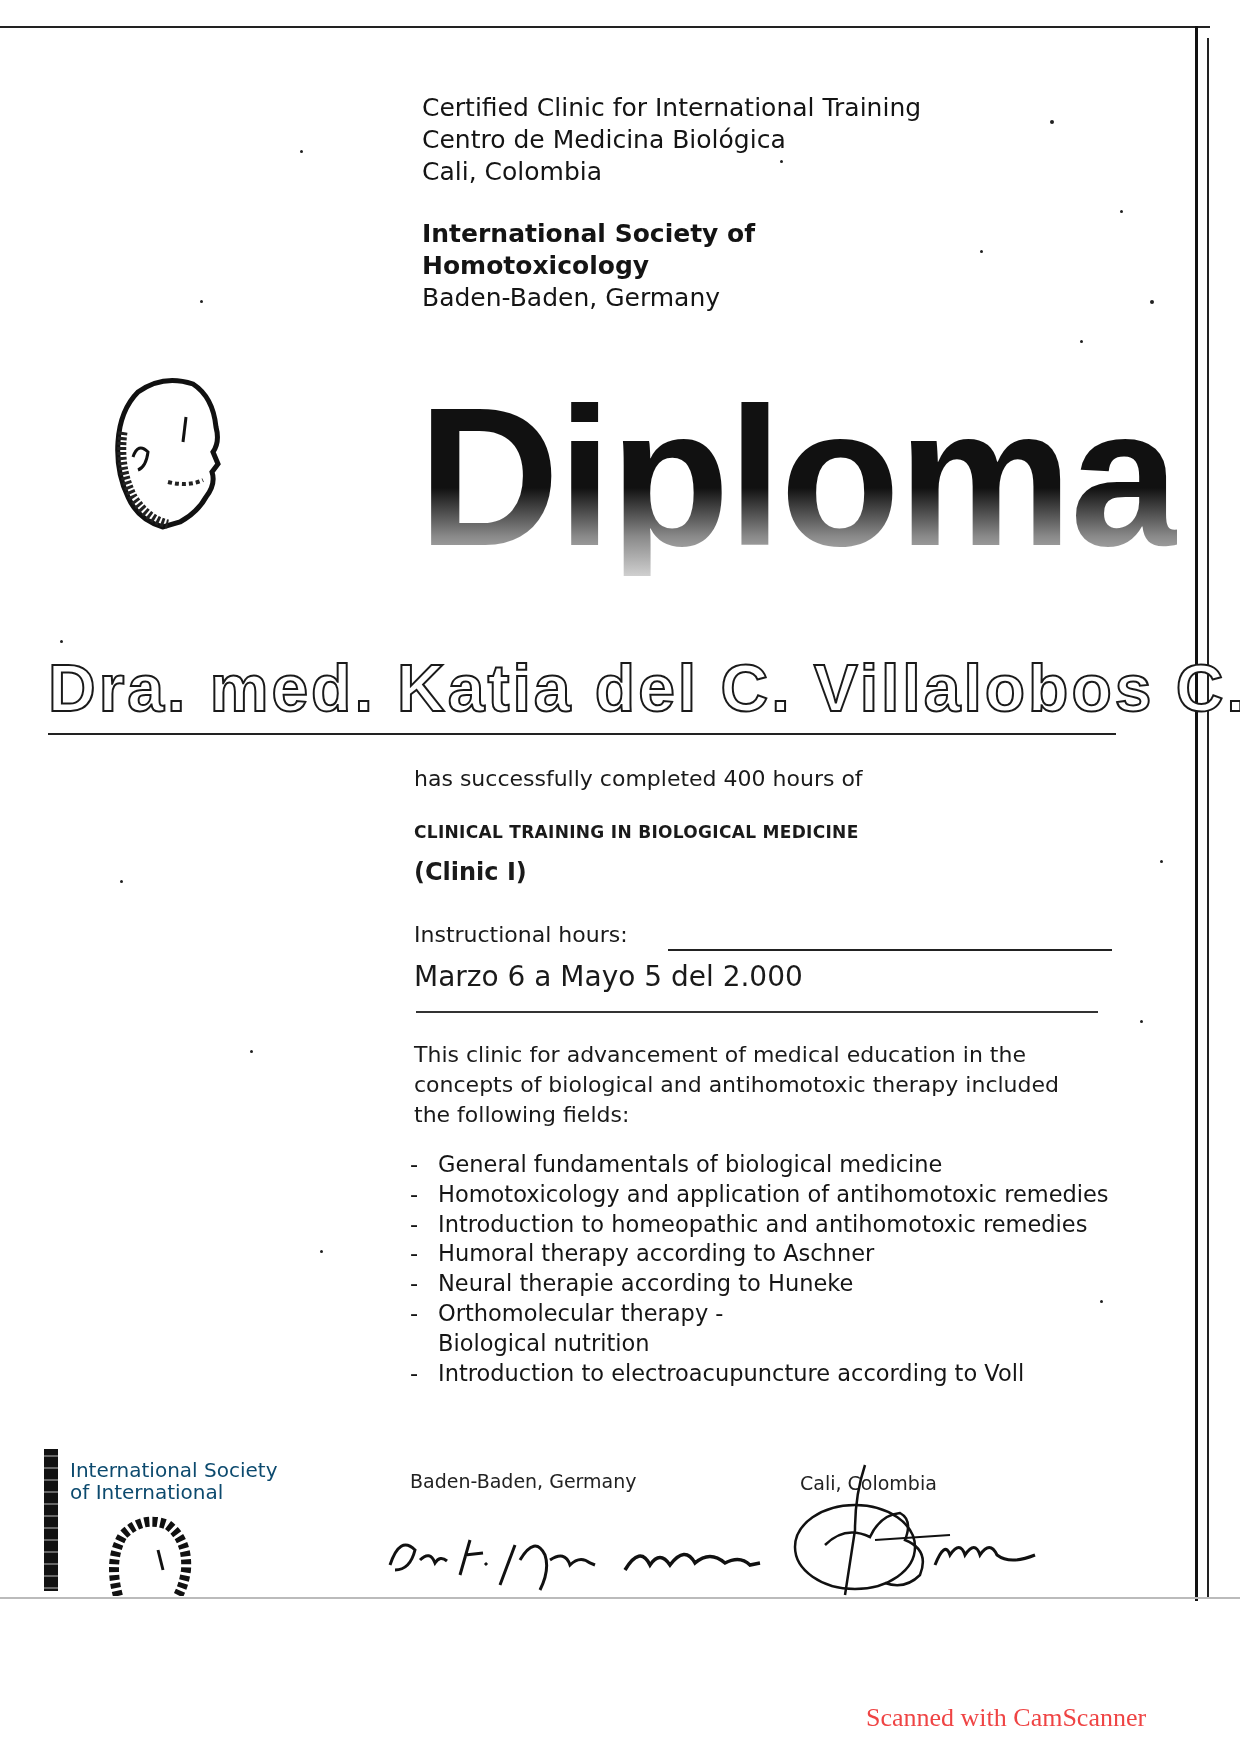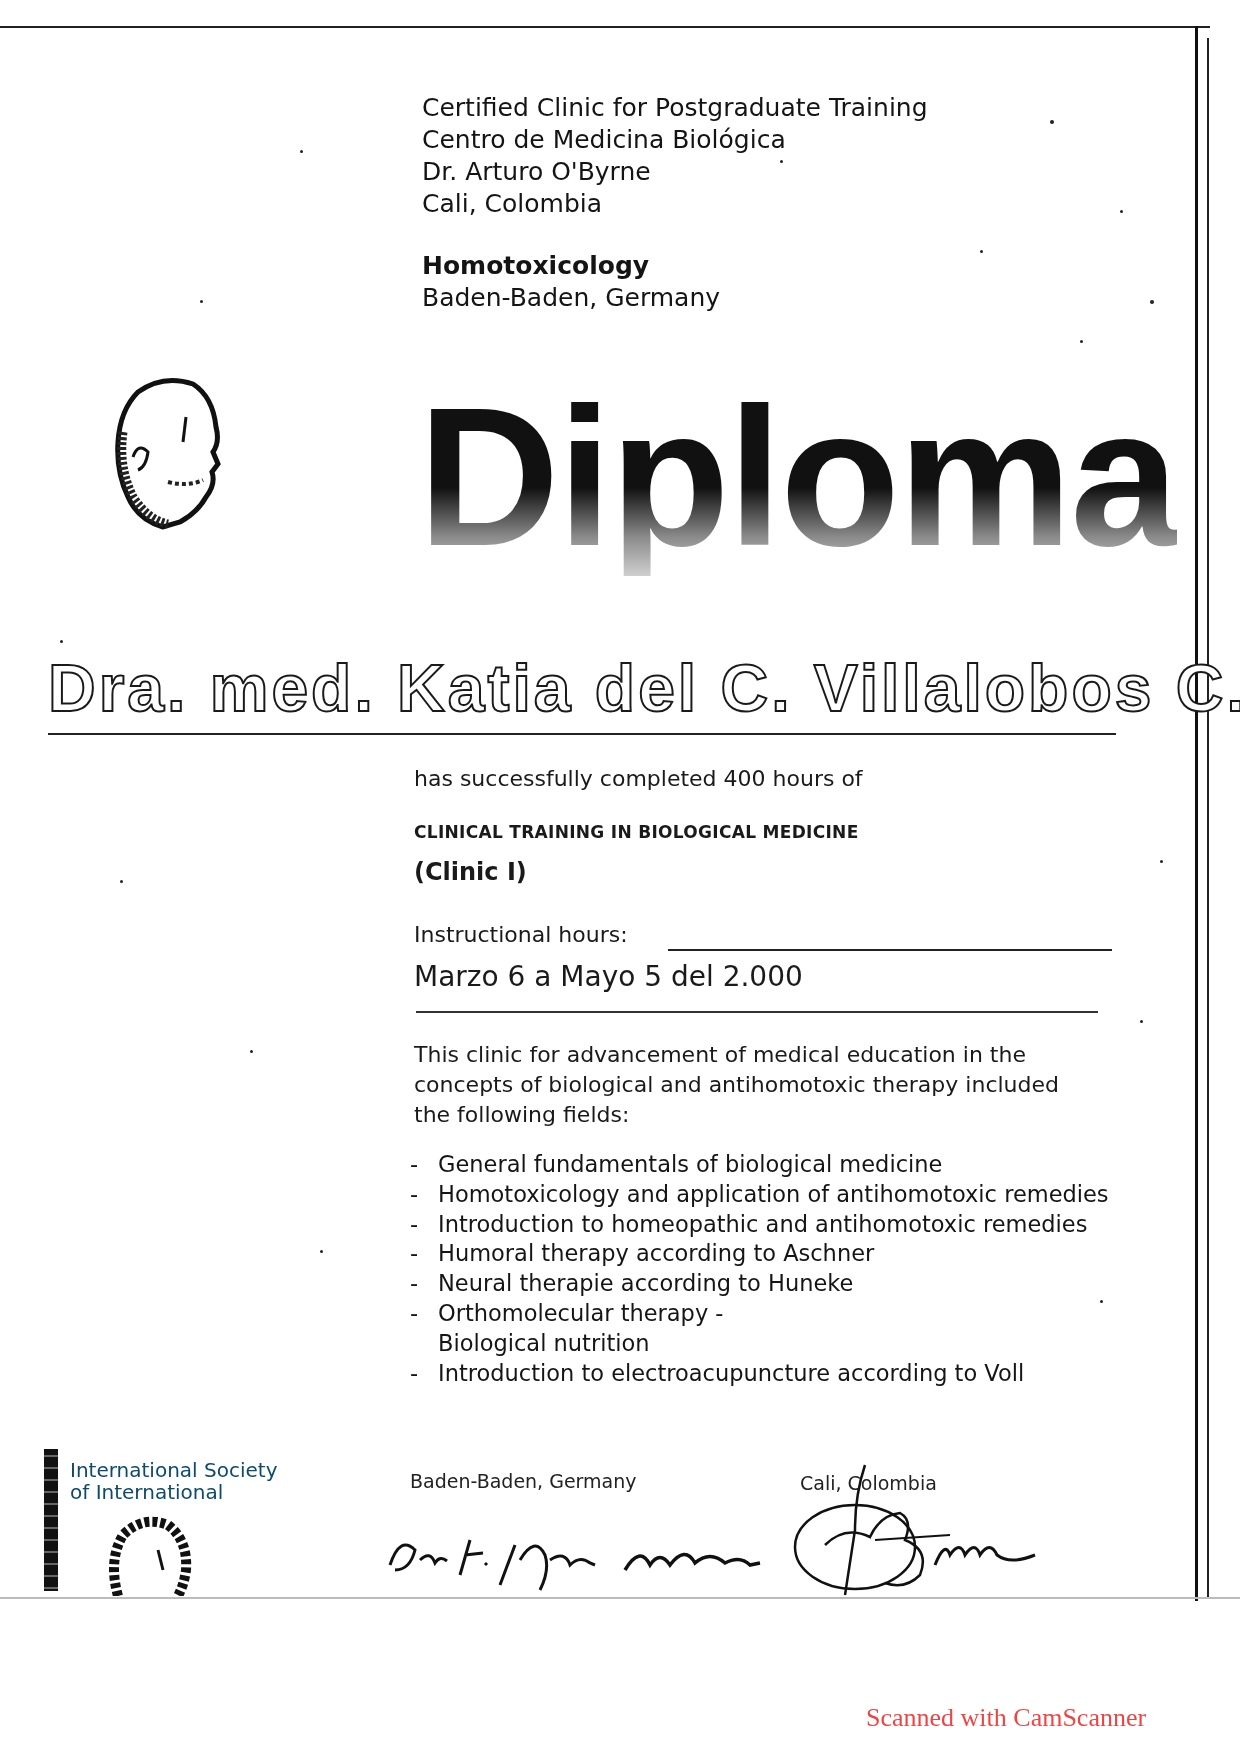--- a/index.html
+++ b/index.html
@@ -49,25 +49,25 @@
 </style>
 </head>
 <body>
 
 <div class="abs border-top"></div>
 <div class="abs border-right1"></div>
 <div class="abs border-right2"></div>
 <div class="abs border-bottom"></div>
 
 <div class="abs hdr">
-  <div>Certified Clinic for Postgraduate Training</div>
+  <div>Certified Clinic for International Training</div>
   <div>Centro de Medicina Biológica</div>
-  <div>Dr. Arturo O'Byrne</div>
   <div>Cali, Colombia</div>
   <div class="gap"></div>
+  <div class="bold">International Society of</div>
   <div class="bold">Homotoxicology</div>
   <div>Baden-Baden, Germany</div>
 </div>
 
 <svg class="abs portrait" viewBox="0 0 125 160">
   <path d="M30 20 Q55 2 85 12 Q105 25 108 55 Q112 70 105 80 L110 92 L104 100 Q108 112 98 125 Q90 140 72 150 L55 155 Q30 148 20 125 Q8 100 10 70 Q12 38 30 20 Z" fill="none" stroke="#111" stroke-width="5"></path>
   <path d="M15 60 Q10 95 25 125 Q40 148 60 152" fill="none" stroke="#222" stroke-width="9" stroke-dasharray="3 2"></path>
   <path d="M25 85 Q30 70 40 80 Q38 95 30 98" fill="none" stroke="#111" stroke-width="3"></path>
   <path d="M78 45 L75 70" stroke="#111" stroke-width="3"></path>
   <path d="M60 110 Q80 115 95 108" fill="none" stroke="#222" stroke-width="4" stroke-dasharray="4 3"></path>

